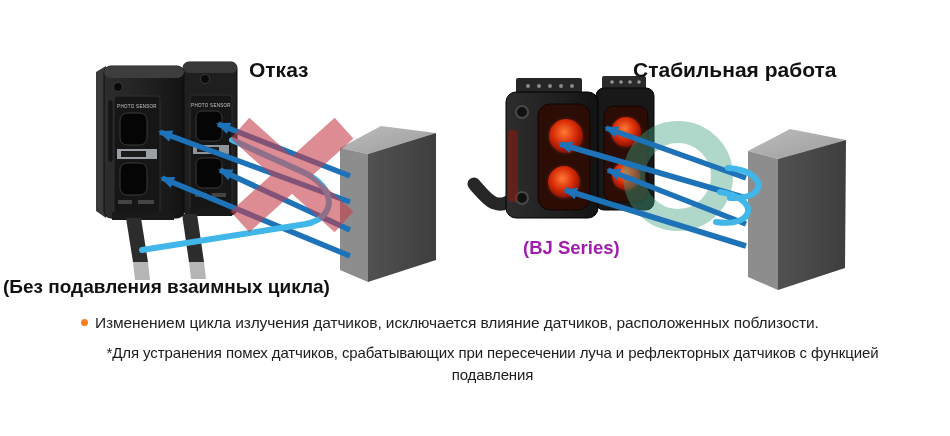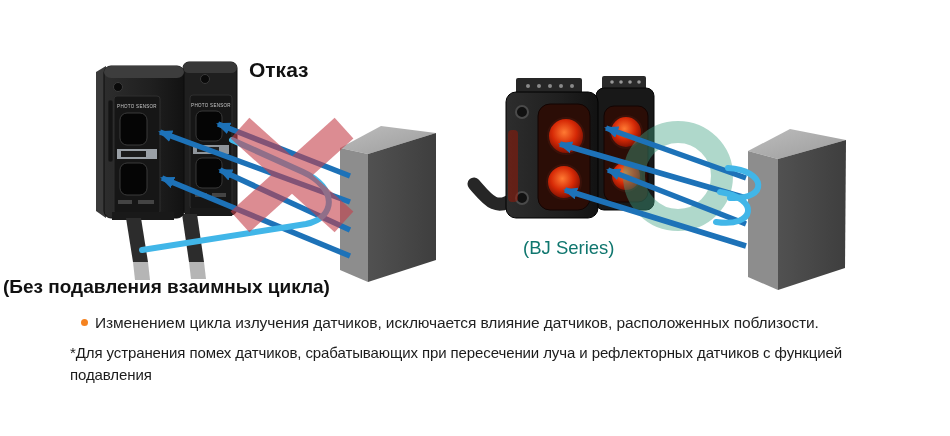--- a/index.html
+++ b/index.html
@@ -6,25 +6,25 @@
   .stage{
     position:relative;width:950px;height:436px;background:#ffffff;overflow:hidden;
     font-family:"Liberation Sans","DejaVu Sans",sans-serif;color:#1a1a1a;
   }
   .layer{position:absolute;left:0;top:0;}
   .label{position:absolute;white-space:nowrap;}
   .scene-title{font-size:21px;font-weight:bold;color:#111;}
   .title-left{left:249px;top:58px;}
   .title-right{left:633px;top:58px;}
   .caption-left{left:3px;top:276px;font-size:19px;font-weight:bold;color:#111;}
-  .caption-bj{left:523px;top:237px;font-size:18.5px;font-weight:normal;color:#0f766e;}
+  .caption-bj{left:523px;top:237px;font-size:18.5px;font-weight:bold;color:#a21caf;}
   .bullet-row{position:absolute;left:81px;top:313px;display:flex;align-items:flex-start;}
   .bullet-dot{width:7px;height:7px;border-radius:50%;background:var(--bullet,#f5821f);margin-top:6px;margin-right:7px;flex:none;}
   .bullet-text{font-size:15.5px;line-height:20px;color:#222;letter-spacing:-0.1px;white-space:nowrap;text-align:center;}
-  .footnote{position:absolute;left:70px;top:342px;width:845px;font-size:15px;line-height:22px;color:#1b1b1b;letter-spacing:-0.1px;}
+  .footnote{position:absolute;left:70px;top:342px;width:845px;font-size:15px;line-height:22px;color:#1b1b1b;letter-spacing:-0.1px;text-align:center;}
   .arrow-fill{fill:var(--beam,#1d72b8);}
   .beam{stroke:var(--beam,#1d72b8);stroke-width:5.5;fill:none;}
   .beam-loop{stroke:var(--beam-light,#41b6e8);stroke-width:6;fill:none;stroke-linecap:round;stroke-linejoin:round;}
   .cross-bar{fill:var(--cross,#c5404b);}
   .ok-ring{stroke:var(--ring,#41a184);fill:none;}
   .sensor-label-text{font-size:4.5px;fill:#c8c8c8;letter-spacing:.3px;}
 </style>
 </head>
 <body>
 
@@ -163,20 +163,21 @@
         <line class="beam" x1="746" y1="224" x2="608" y2="170" marker-end="url(#arrow)"></line>
         <line class="beam" x1="746" y1="246" x2="565" y2="190" marker-end="url(#arrow)"></line>
         <path class="beam-loop" d="M 728 168 C 766 170, 770 200, 730 198"></path>
         <path class="beam-loop" d="M 720 192 C 760 198, 756 228, 716 222"></path>
       </g>
     </g>
   </svg>
 
   <div class="label scene-title title-left">Отказ</div>
 
+  <div class="label scene-title title-right">Стабильная работа</div>
 
   <div class="label caption-left">(Без подавления взаимных цикла)</div>
 
   <div class="label caption-bj">(BJ Series)</div>
 
   <div class="bullet-row">
     <span class="bullet-dot"></span>
     <span class="bullet-text">Изменением цикла излучения датчиков, исключается влияние датчиков, расположенных поблизости.</span>
   </div>
 

